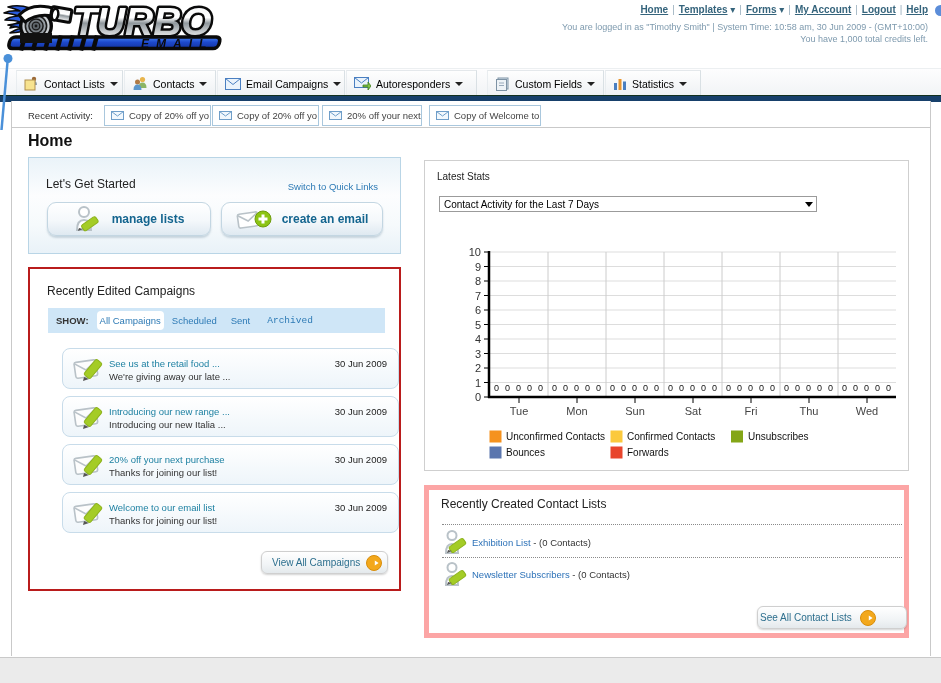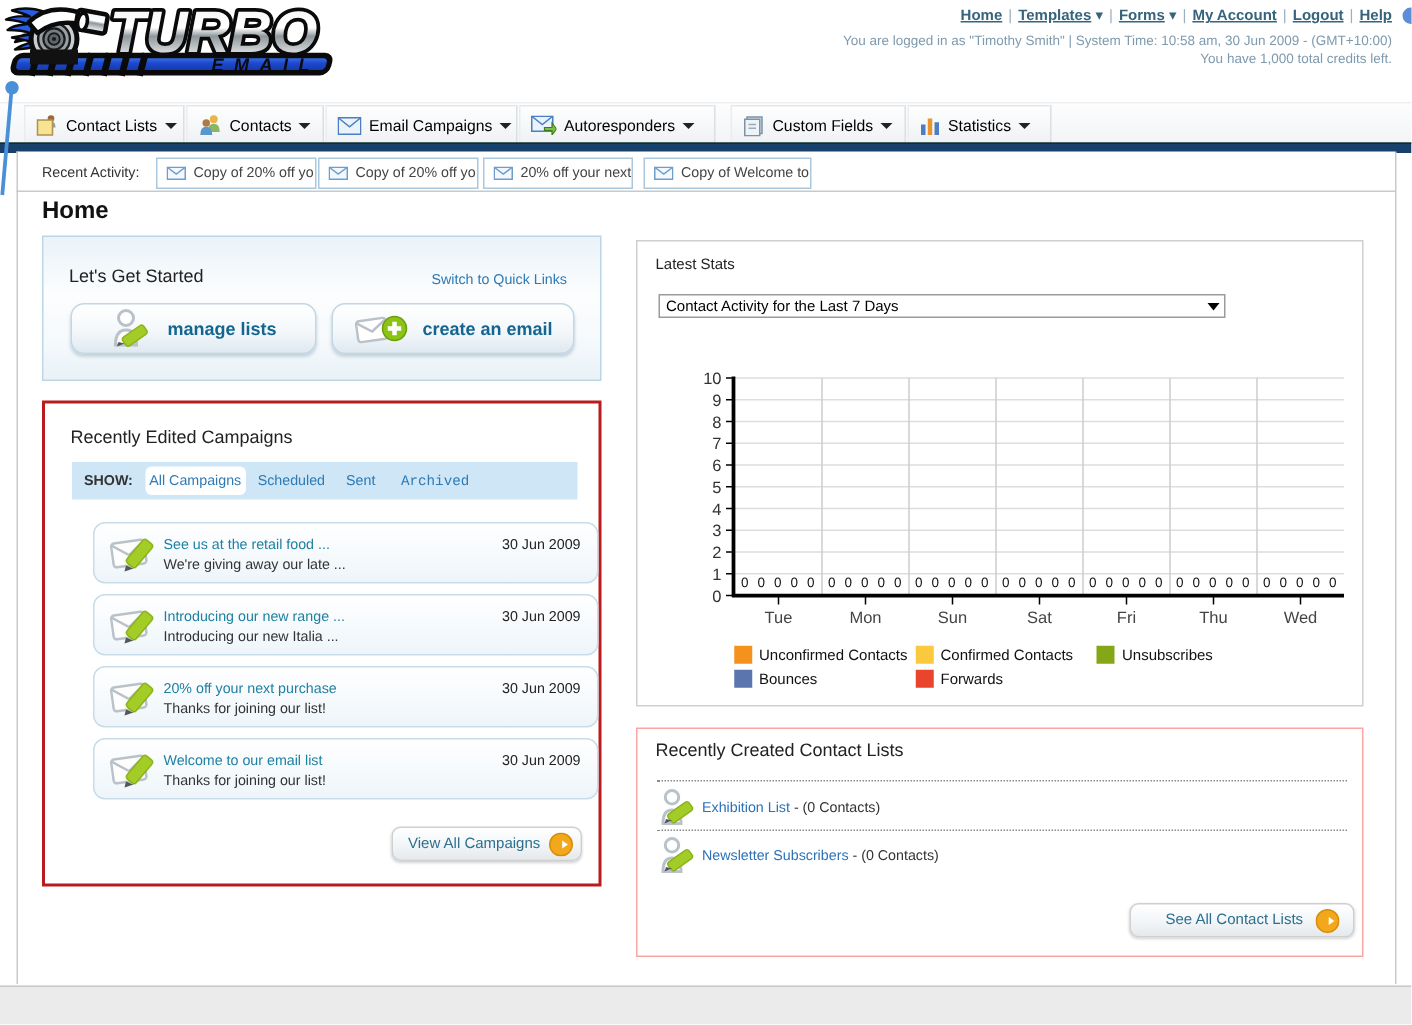--- a/index.html
+++ b/index.html
@@ -51,21 +51,21 @@
 .citem .dt { position:absolute; right:11px; top:9px; font-size:9.5px; color:#222; }
 .citem svg { position:absolute; left:10px; top:6px; }
 .gobtn { position:absolute; height:23px; white-space:nowrap; border:1px solid #cfcfcf; border-radius:6px; background:linear-gradient(#ffffff,#f1f4f6 60%,#e4e9ec); box-shadow:0 1px 2px rgba(0,0,0,.18); display:flex; align-items:center; font-size:10px; color:#2d6f8e; }
 .gobtn svg { flex:none; }
 
 #pc { position:absolute; left:424px; top:160px; width:485px; height:311px; border:1px solid #cfcfcf; background:#fff; }
 #pc h2 { position:absolute; left:12px; top:10px; font-size:10px; font-weight:normal; color:#222; }
 #sel { position:absolute; left:14px; top:35px; width:378px; height:16px; border:1px solid #9b9b9b; background:#fff; font-size:10px; color:#000; line-height:15px; padding-left:4px; }
 #sel .arr { position:absolute; right:3px; top:5px; width:0; height:0; border-left:4px solid transparent; border-right:4px solid transparent; border-top:5px solid #000; }
 
-#pd { position:absolute; left:424px; top:485px; width:485px; height:153px; border:1px solid #fca5a5; background:#fff; }
+#pd { position:absolute; left:424px; top:485px; width:485px; height:153px; border:5px solid #fca5a5; background:#fff; }
 #pd h2 { position:absolute; left:12px; top:7px; font-size:12px; font-weight:normal; color:#222; }
 .dot { position:absolute; left:13px; width:460px; border-top:1px dotted #8a8a8a; }
 .litem { position:absolute; left:14px; font-size:9.5px; color:#333; }
 .litem a { color:#2d72b8; text-decoration:none; }
 </style>
 </head>
 <body>
 
 <svg class="abs" style="left:0;top:0" width="260" height="135" viewBox="0 0 260 135">
   <defs>
@@ -422,19 +422,19 @@
     </svg>
   <div class="litem" style="left:43px;top:47px;"><a href="#">Exhibition List</a> - (0 Contacts)</div>
   <div class="dot" style="top:67px;"></div>
   <svg class="abs" style="left:14px;top:72px;" width="26" height="25" viewBox="0 0 26 25">
       <circle cx="9" cy="5.5" r="4.5" fill="#fff" stroke="#b9c2c8" stroke-width="2"></circle>
       <path d="M3 23 q0-9 6-9 q6 0 6 9 z" fill="#fff" stroke="#b9c2c8" stroke-width="2"></path>
       <rect x="9" y="5" width="7" height="17" rx="2" transform="rotate(-125 14 14)" fill="#a4cc26" stroke="#8db31c"></rect>
       <path d="M5 20 l4 1 l-5 2 z" fill="#555"></path>
     </svg>
   <div class="litem" style="left:43px;top:79px;"><a href="#">Newsletter Subscribers</a> - (0 Contacts)</div>
-  <div class="gobtn" style="left:328px;top:116px;width:150px;padding-left:23px;">See All Contact Lists
+  <div class="gobtn" style="left:328px;top:116px;width:150px;padding-left:2px;">See All Contact Lists
     <svg width="16" height="16" viewBox="0 0 16 16" style="margin-left:8px;">
         <circle cx="8" cy="8" r="7.5" fill="#f3a81c" stroke="#d88d0a"></circle>
         <path d="M4.2 8 h4.6 v-2.6 l3.8 2.6 l-3.8 2.6 v-2.6 z" fill="#fff"></path>
       </svg>
   </div>
 </div>
 
 </body></html>

